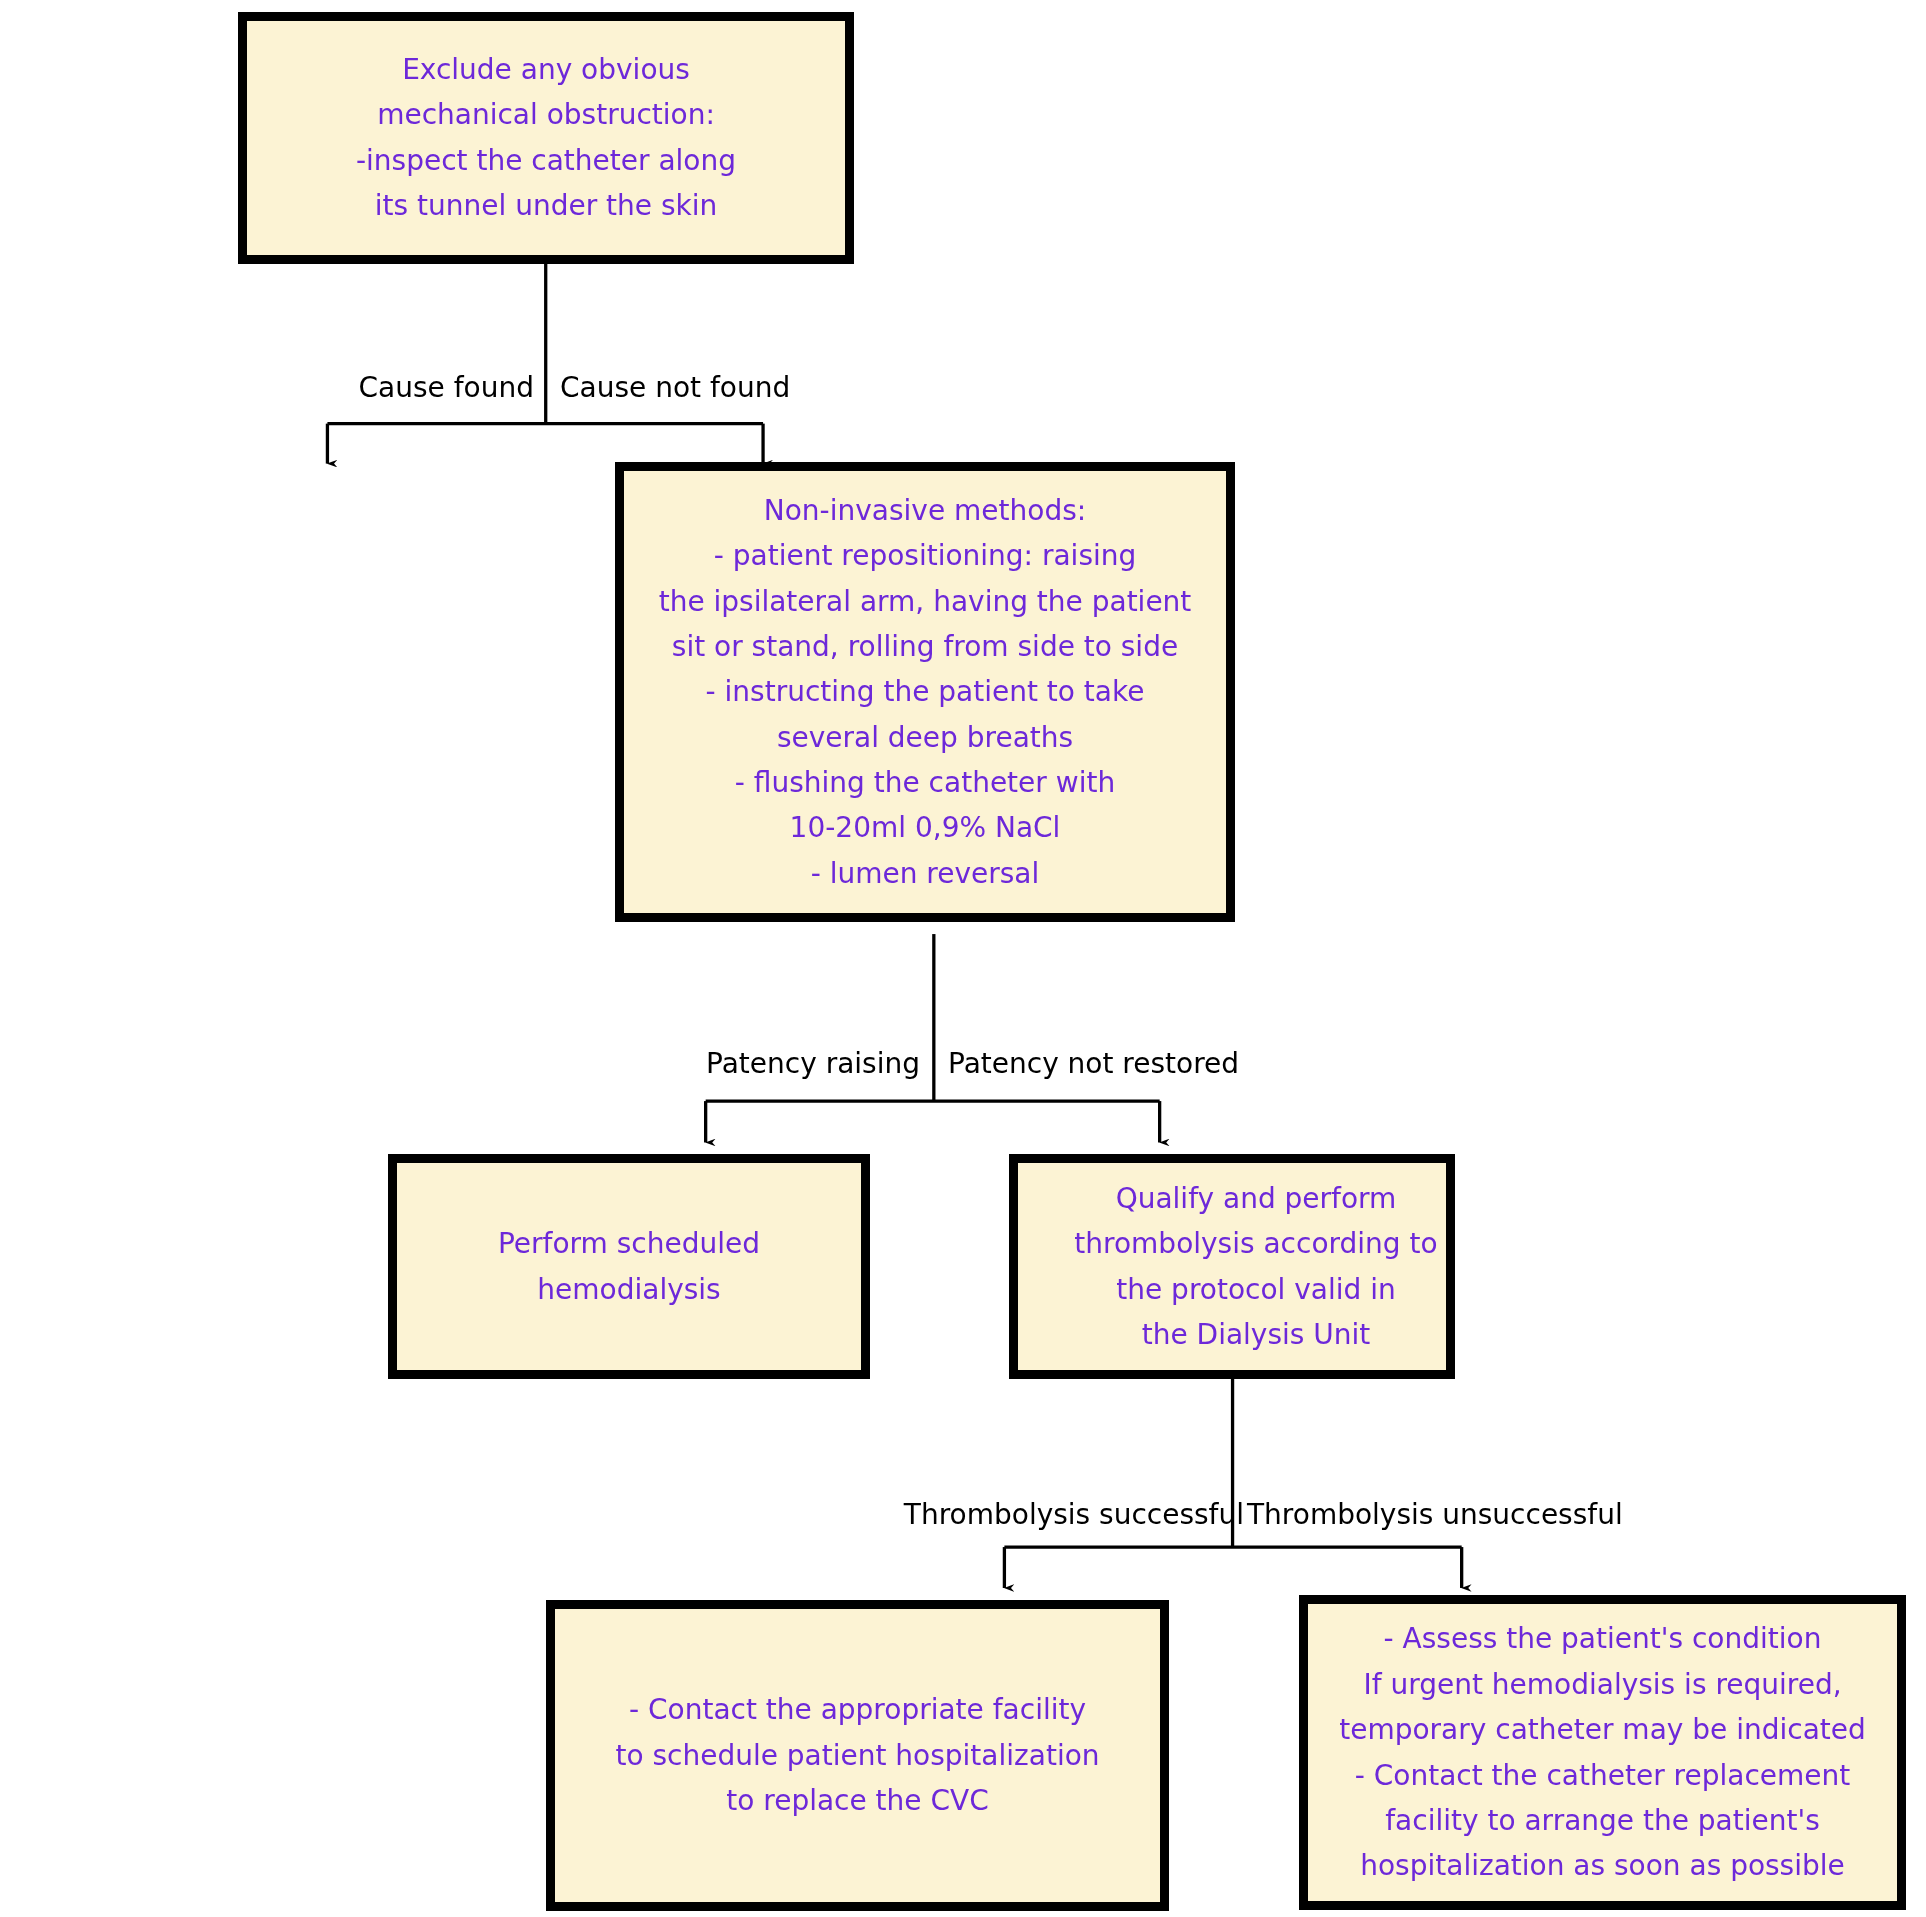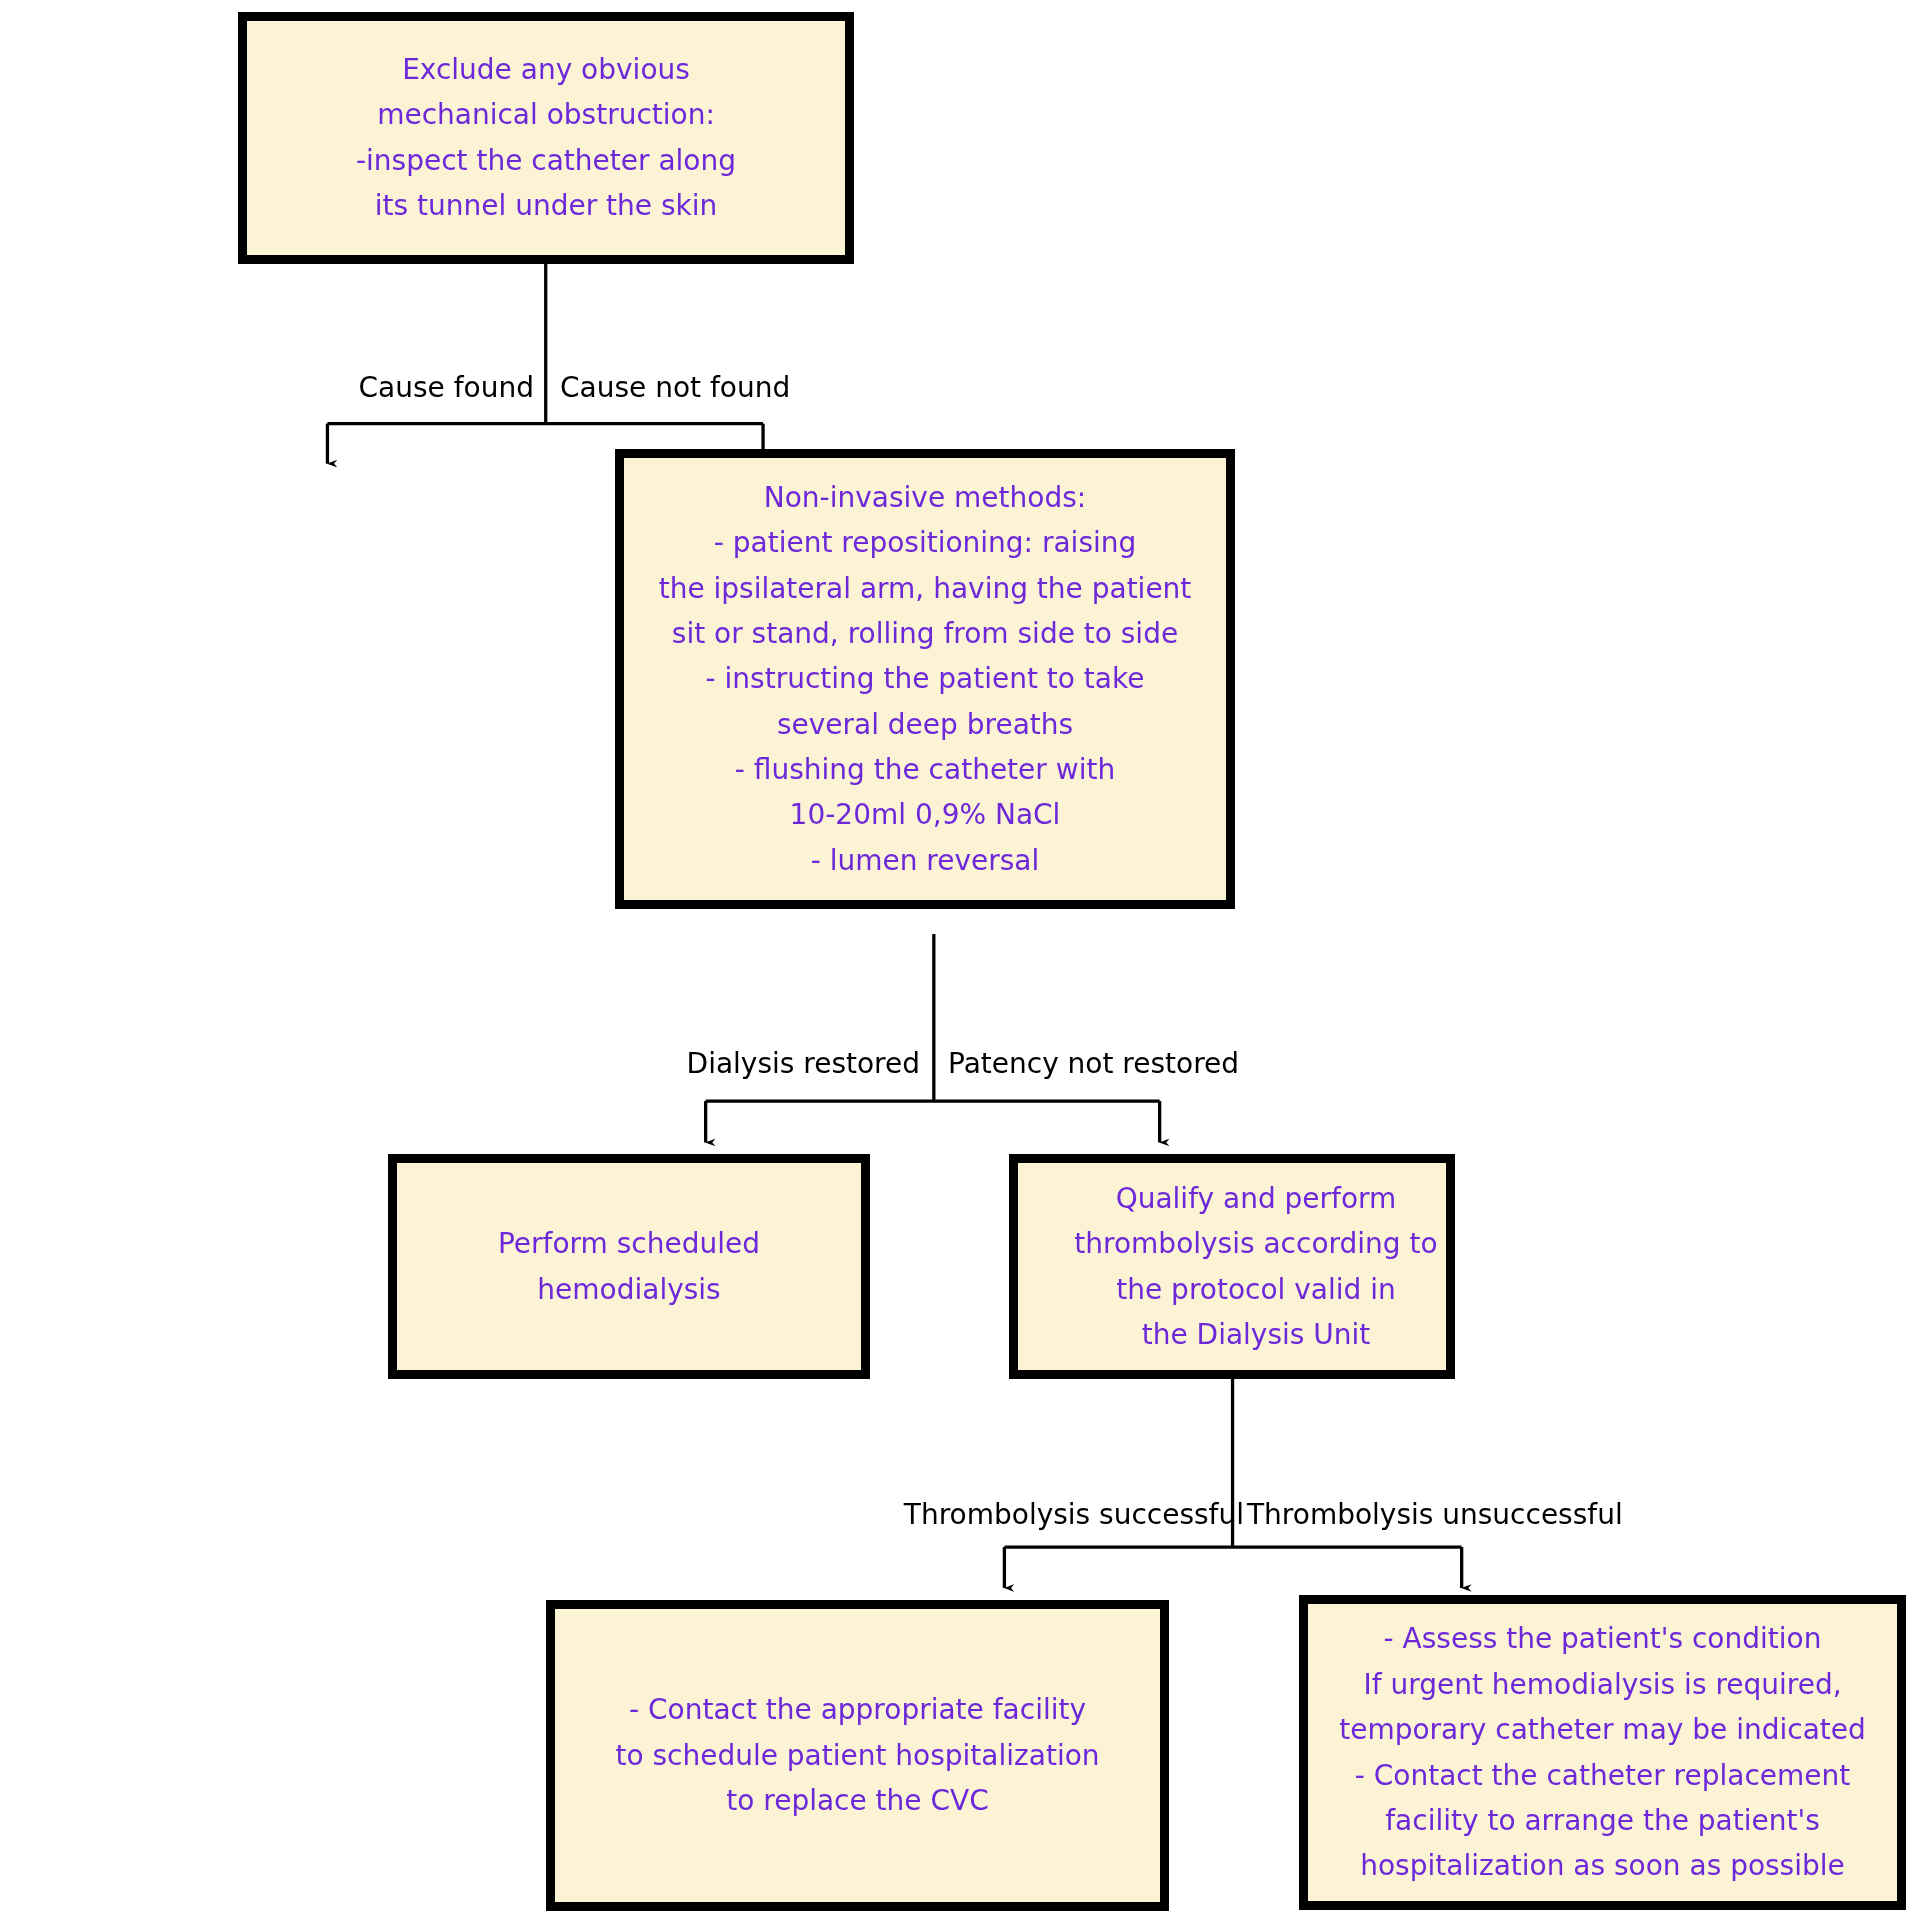--- a/index.html
+++ b/index.html
@@ -90,21 +90,21 @@
   </svg>
 
   <div class="node" style="left:238px; top:11.8px; width:616px; height:252px;">
     <span class="node-text">Exclude any obvious
 mechanical obstruction:
 -inspect the catheter along
 its tunnel under the skin</span>
   </div>
 
 
-  <div class="node" style="left:615px; top:449px; width:620px; height:460px;">
+  <div class="node" style="left:615px; top:462px; width:620px; height:460px;">
     <span class="node-text">Non-invasive methods:
 - patient repositioning: raising
 the ipsilateral arm, having the patient
 sit or stand, rolling from side to side
 - instructing the patient to take
 several deep breaths
 - flushing the catheter with
 10-20ml 0,9% NaCl
 - lumen reversal</span>
   </div>
@@ -133,21 +133,21 @@
 temporary catheter may be indicated
 - Contact the catheter replacement
 facility to arrange the patient's
 hospitalization as soon as possible</span>
   </div>
 
   <div class="edge-label right-anchor" style="left:198px; top:374px; width:336px;">Cause found</div>
 
   <div class="edge-label" style="left:560px; top:374px;">Cause not found</div>
 
-  <div class="edge-label right-anchor" style="left:569px; top:1050px; width:351px;">Dialysis restored</div>
+  <div class="edge-label right-anchor" style="left:569px; top:1050px; width:351px;">Patency raising</div>
 
   <div class="edge-label" style="left:948px; top:1050px;">Patency not restored</div>
 
   <div class="edge-label right-anchor" style="left:854px; top:1501px; width:390px;">Thrombolysis successful</div>
 
   <div class="edge-label" style="left:1247px; top:1501px;">Thrombolysis unsuccessful</div>
 
 </div>
 
 

